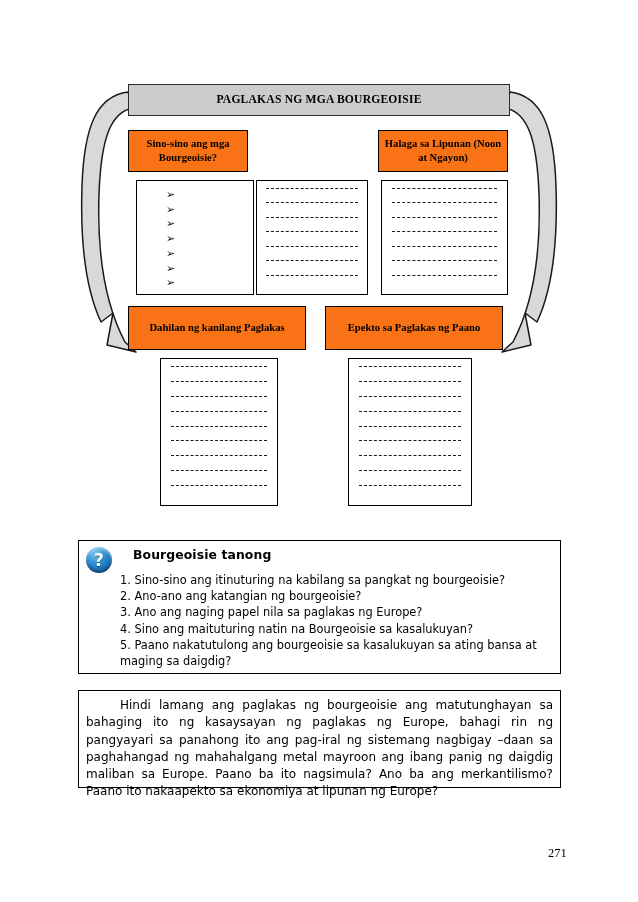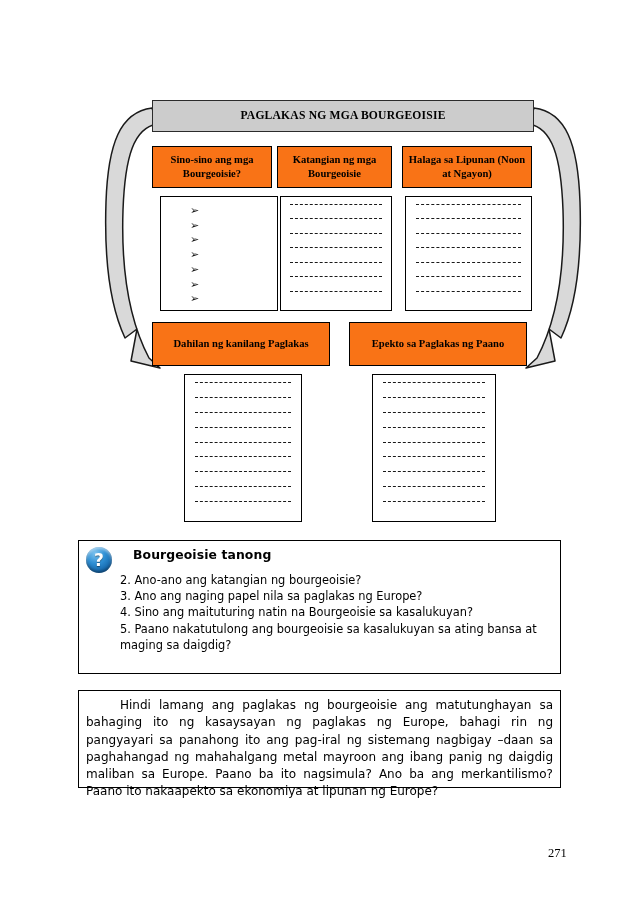--- a/index.html
+++ b/index.html
@@ -19,24 +19,23 @@
     position: absolute;
     left: 0; top: 0;
     width: 638px;
     height: 902px;
   }
 
   
   #organizer {
     position: absolute;
     left: 0;
-    top: 16px;
+    top: 0;
     width: 534px;
     height: 520px;
-    margin-left: 24px;
   }
   #arrow-layer {
     position: absolute;
     left: 0; top: 0;
     width: 638px;
     height: 520px;
     pointer-events: none;
   }
 
   .box {
@@ -218,23 +217,20 @@
           <div class="bullet-row" style="margin-top: 4px;"><span class="bullet-glyph">➢</span></div>
           <div class="bullet-row" style="margin-top: 3.71429px;"><span class="bullet-glyph">➢</span></div>
           <div class="bullet-row" style="margin-top: 3.71429px;"><span class="bullet-glyph">➢</span></div>
           <div class="bullet-row" style="margin-top: 3.71429px;"><span class="bullet-glyph">➢</span></div>
           <div class="bullet-row" style="margin-top: 3.71429px;"><span class="bullet-glyph">➢</span></div>
           <div class="bullet-row" style="margin-top: 3.71429px;"><span class="bullet-glyph">➢</span></div>
           <div class="bullet-row" style="margin-top: 3.71429px;"><span class="bullet-glyph">➢</span></div>
         </div>
     </div>
 
-    <div class="box head-box" style="left:253px; top:130px; width:115px; height:42px;">
-      <span class="label">Katangian ng mga Bourgeoisie</span>
-    </div>
     <div class="box answer-box" style="left:256px; top:180px; width:112px; height:115px;">
       <div class="lines">
           <div class="dashline" style="width: 92px; margin-top: 0px;"></div>
           <div class="dashline" style="width: 92px; margin-top: 13.4286px;"></div>
           <div class="dashline" style="width: 92px; margin-top: 13.4286px;"></div>
           <div class="dashline" style="width: 92px; margin-top: 13.4286px;"></div>
           <div class="dashline" style="width: 92px; margin-top: 13.4286px;"></div>
           <div class="dashline" style="width: 92px; margin-top: 13.4286px;"></div>
           <div class="dashline" style="width: 92px; margin-top: 13.4286px;"></div>
         </div>
@@ -290,20 +286,21 @@
     </div>
   </div>
 
   <div class="outline-box" style="left:78px; top:540px; width:483px; height:134px;">
   </div>
   <div class="q-icon" style="left:86px; top:547px;">
     <span class="qmark">?</span>
   </div>
   <div class="q-title" style="left:133px; top:547px;">Bourgeoisie tanong</div>
   <div class="q-list" style="left:120px; top:572px; width:434px;">
+      <div>1. Sino-sino ang itinuturing na kabilang sa pangkat ng bourgeoisie?</div>
       <div>2. Ano-ano ang katangian ng bourgeoisie?</div>
       <div>3. Ano ang naging papel nila sa paglakas ng Europe?</div>
       <div>4. Sino ang maituturing natin na Bourgeoisie sa kasalukuyan?</div>
       <div>5. Paano nakatutulong ang  bourgeoisie sa kasalukuyan sa ating bansa at maging sa daigdig?</div>
     </div>
 
   <div class="outline-box" style="left:78px; top:690px; width:483px; height:98px;">
   </div>
   <div class="para-box-text" style="left:86px; top:697px; width:467px;">Hindi lamang ang paglakas ng bourgeoisie ang matutunghayan sa bahaging ito ng kasaysayan ng paglakas ng Europe, bahagi rin ng pangyayari sa panahong ito ang pag-iral ng sistemang nagbigay –daan sa paghahangad ng mahahalgang metal mayroon ang ibang panig ng daigdig maliban sa Europe. Paano ba ito nagsimula? Ano ba ang merkantilismo? Paano ito nakaapekto sa ekonomiya at lipunan ng Europe?</div>
 

